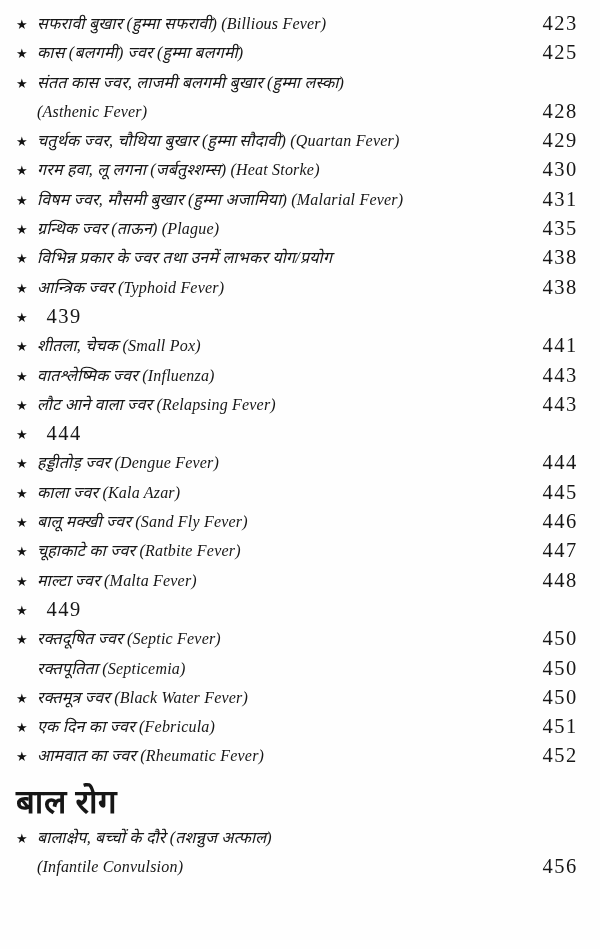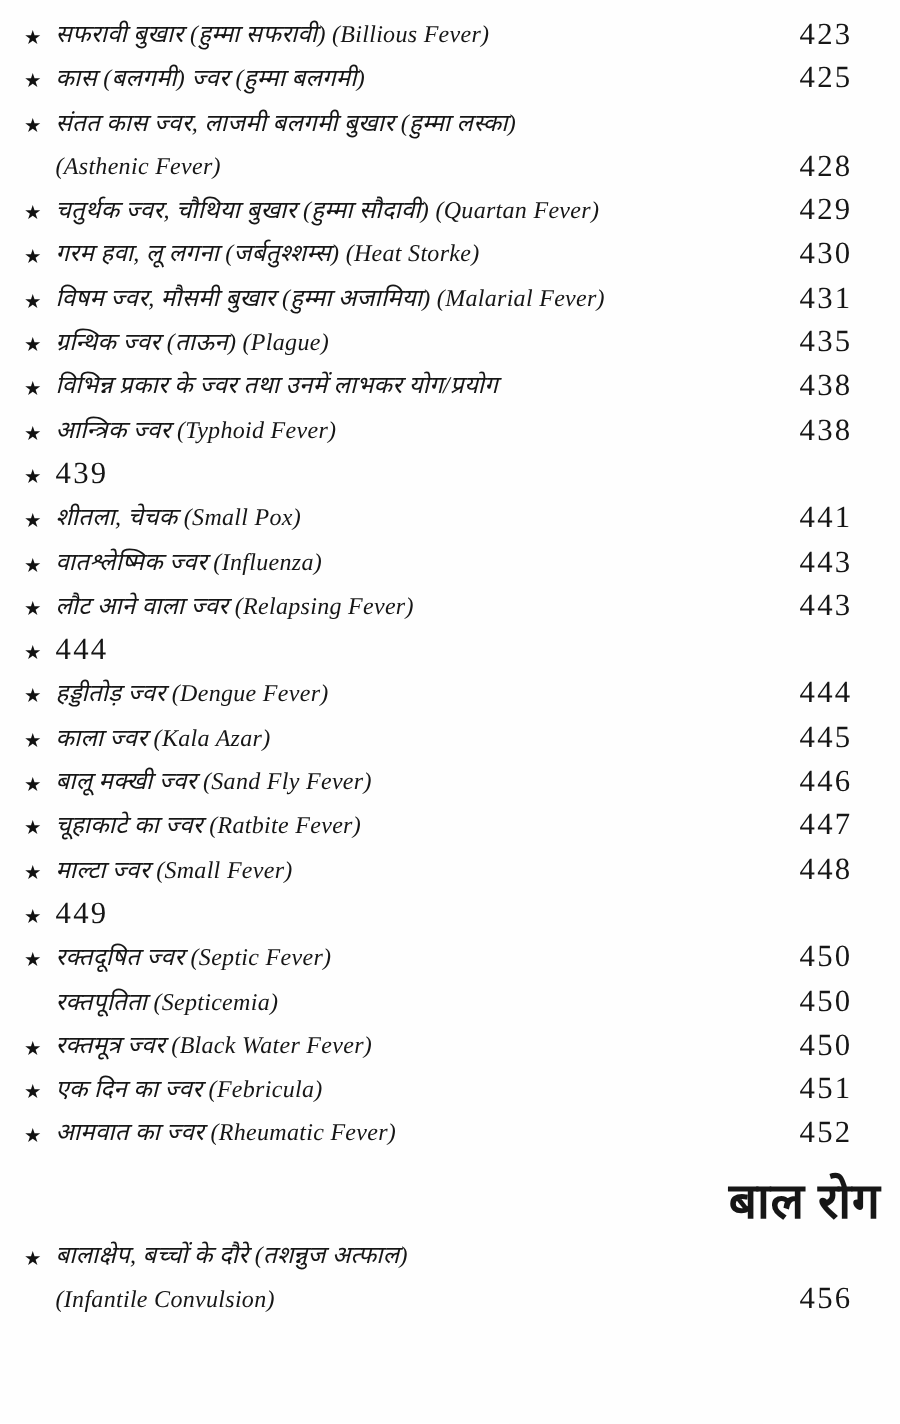--- a/index.html
+++ b/index.html
@@ -39,26 +39,26 @@
     flex: 1 1 auto;
     font-size: 16px;
     white-space: nowrap;
     overflow: hidden;
     letter-spacing: 0.2px;
     font-style: italic;
   }
   .entry-page {
     flex: none;
     width: 54px;
-    text-align: left;
+    text-align: center;
     font-size: 20.5px;
     letter-spacing: 1.5px;
   }
   .section-heading {
-    text-align: right;
+    text-align: left;
   }
   .section-title {
     font-size: 33px;
     font-weight: bold;
     line-height: 42px;
     margin-top: 10px;
     letter-spacing: 0.5px;
   }
   .section-subtitle {
     font-size: 35px;
@@ -163,21 +163,21 @@
     <span class="entry-text">बालू मक्खी ज्वर (Sand Fly Fever)</span>
     <span class="entry-page">446</span>
   </div>
       <div class="toc-row">
     <span class="star">★</span>
     <span class="entry-text">चूहाकाटे का ज्वर (Ratbite Fever)</span>
     <span class="entry-page">447</span>
   </div>
       <div class="toc-row">
     <span class="star">★</span>
-    <span class="entry-text">माल्टा ज्वर (Small Fever)</span>
+    <span class="entry-text">माल्टा ज्वर (Malta Fever)</span>
     <span class="entry-page">448</span>
   </div>
       <div class="toc-row">
     <span class="star">★</span>
     <span class="entry-page">449</span>
   </div>
       <div class="toc-row">
     <span class="star">★</span>
     <span class="entry-text">रक्तदूषित ज्वर (Septic Fever)</span>
     <span class="entry-page">450</span>

